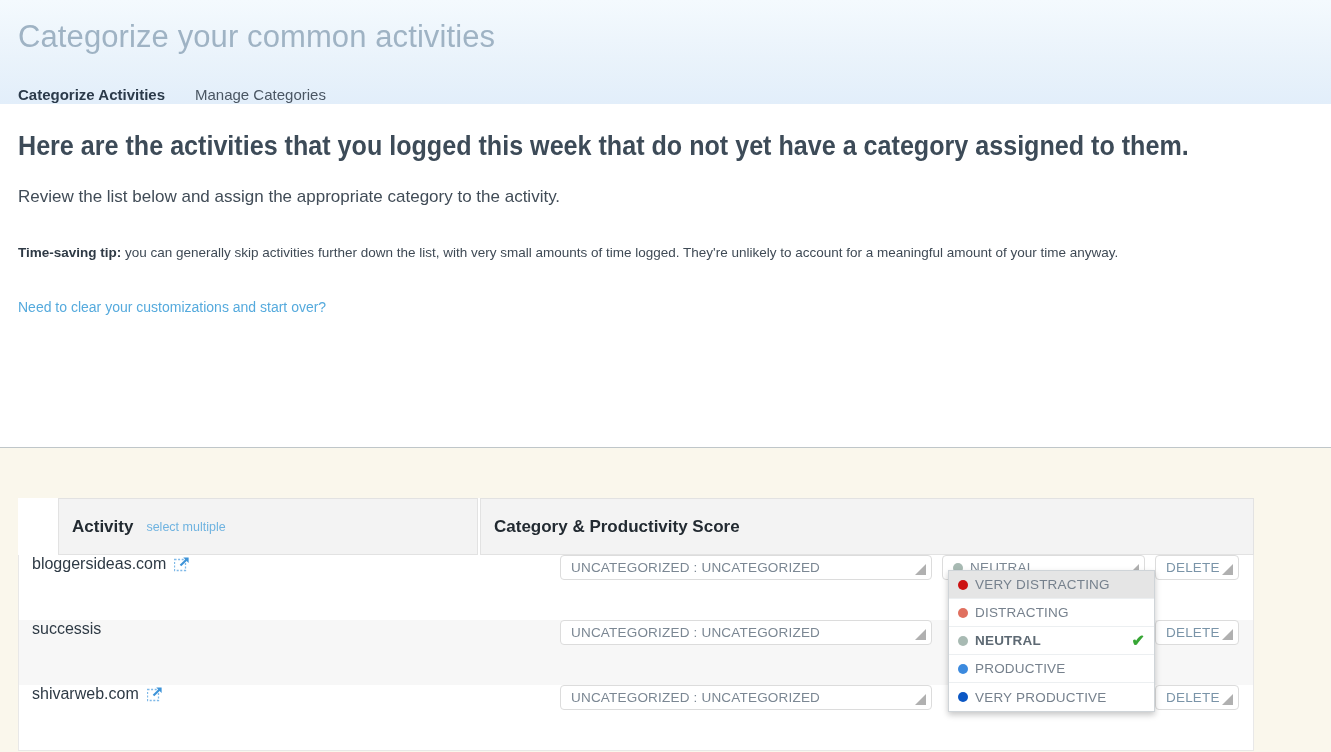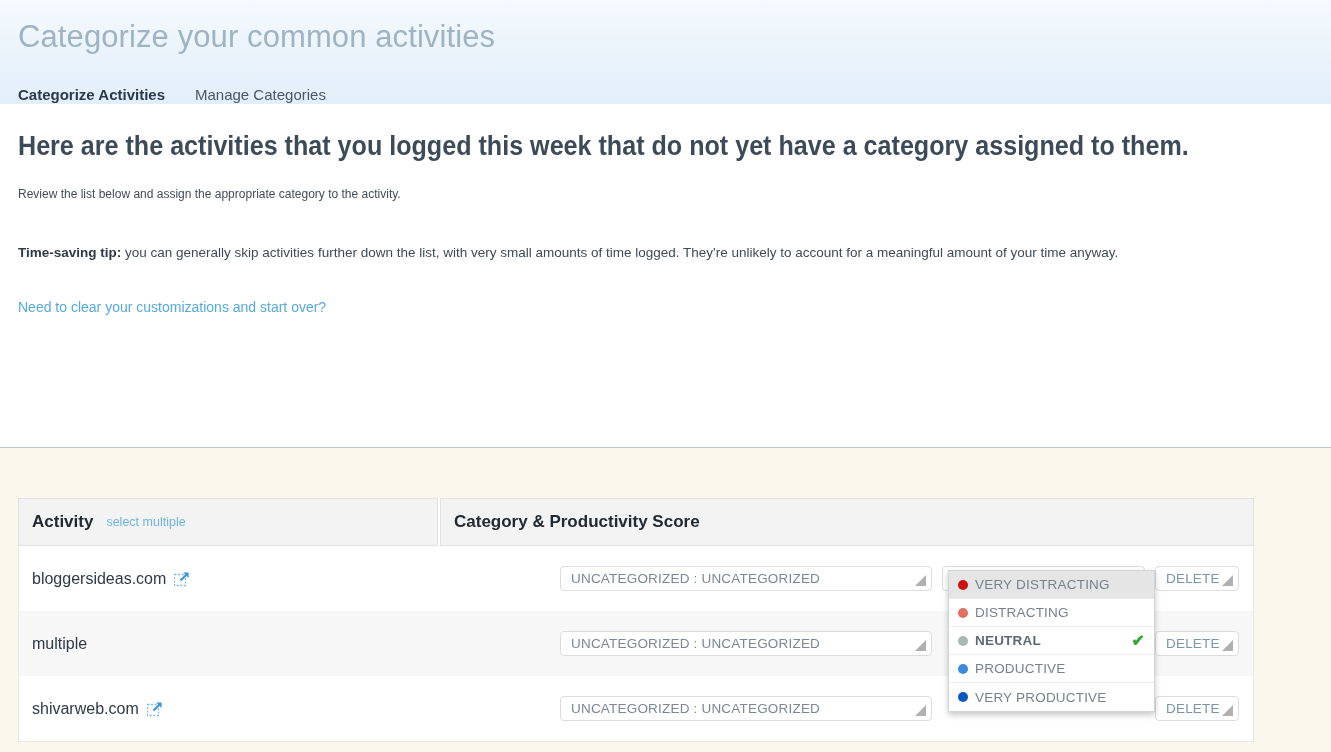--- a/index.html
+++ b/index.html
@@ -67,21 +67,21 @@
     font-weight: bold;
     color: #3d4b58;
     font-family: "Liberation Sans Narrow", "Liberation Sans", sans-serif;
     transform: scaleX(0.93);
     transform-origin: left center;
     white-space: nowrap;
   }
   .intro-sub {
     position: absolute;
     left: 18px; top: 83px;
-    font-size: 12px;
+    font-size: 17px;
     color: #414c57;
     white-space: nowrap;
   }
   .intro-tip {
     position: absolute;
     left: 18px; top: 141px;
     font-size: 13.5px;
     color: #3f4a55;
     white-space: nowrap;
   }
@@ -106,22 +106,23 @@
 
   .table {
     position: absolute;
     left: 18px; top: 50px;
     width: 1236px;
     background: #ffffff;
   }
 
   .thead {
     display: flex;
-    height: 48px;
+    height: 57px;
     gap: 2px;
+    padding-left: 40px;
   }
   .th {
     background: #f3f3f3;
     border: 1px solid #e2e2e2;
     display: flex;
     align-items: center;
     padding: 0 13px;
   }
   .th-activity { width: 420px; }
   .th-category { flex: 1; }
@@ -137,21 +138,21 @@
     cursor: pointer;
   }
 
   .tbody {
     border-left: 1px solid #e8e8e8;
     border-right: 1px solid #e8e8e8;
     border-bottom: 1px solid #e8e8e8;
   }
   .row {
     display: flex;
-    align-items: center;
+    align-items: flex-start;
     height: 65px;
     background: #ffffff;
     gap: 11px;
   }
   .row.alt { background: #f7f7f7; }
 
   .cell-activity {
     width: 420px;
     padding-left: 13px;
     display: flex;
@@ -305,21 +306,21 @@
           </div>
           <div class="sel sel-delete">
             <span>DELETE</span>
             <span class="corner"></span>
           </div>
         </div>
       </div>
 
       <div class="row alt">
         <div class="cell-activity">
-          <span>multiple</span>
+          <span>successis</span>
         </div>
         <div class="cell-controls">
           <div class="sel sel-category">
             <span>UNCATEGORIZED : UNCATEGORIZED</span>
             <span class="corner"></span>
           </div>
           <div class="sel sel-score" style="visibility:hidden"></div>
           <div class="sel sel-delete">
             <span>DELETE</span>
             <span class="corner"></span>

